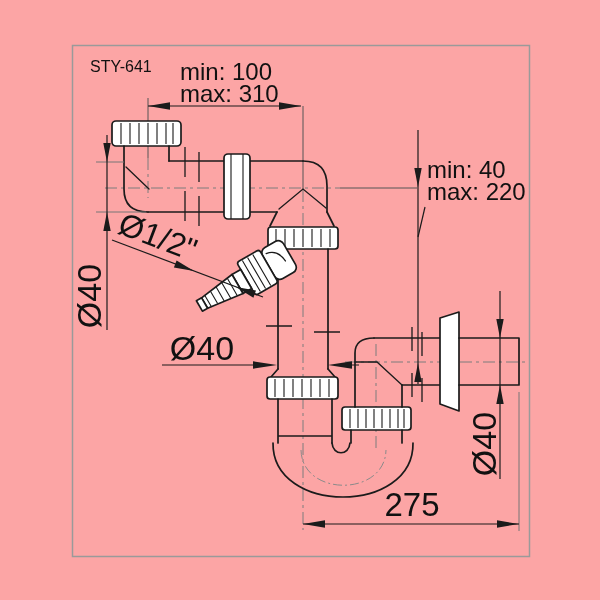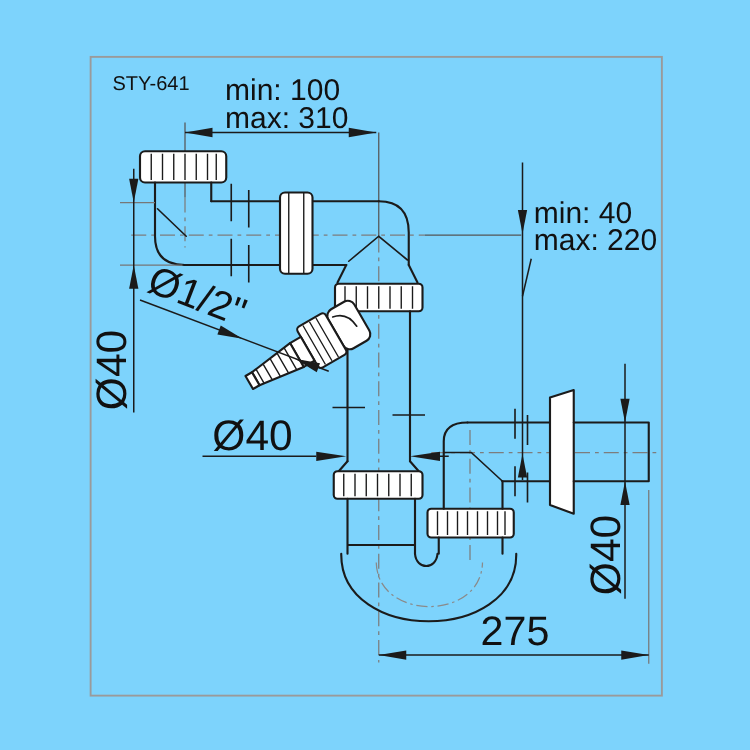--- a/index.html
+++ b/index.html
@@ -1,16 +1,16 @@
 <!DOCTYPE html>
 <html><head>
 <meta charset="utf-8">
 <style>
   html,body{margin:0;padding:0;background:#fff;}
-  .canvas{position:relative;width:600px;height:600px;background:#7dd3fc;overflow:hidden;
+  .canvas{position:relative;width:600px;height:600px;background:#fca5a5;overflow:hidden;
           font-family:"Liberation Sans", sans-serif;}
   svg{position:absolute;left:0;top:0;}
   svg text{fill:#111;font-family:"Liberation Sans", sans-serif;}
   .outline{stroke:#1b1b1b;stroke-width:1.7;fill:none;stroke-linejoin:round;stroke-linecap:round;}
   .outline-fill{stroke:#1b1b1b;stroke-width:1.7;fill:#ffffff;stroke-linejoin:round;}
   .rib{stroke:#1b1b1b;stroke-width:1.1;fill:none;}
   .seam{stroke:#1b1b1b;stroke-width:1.3;fill:none;stroke-linecap:round;}
   .tick{stroke:#1b1b1b;stroke-width:1.3;fill:none;}
   .dim{stroke:#1b1b1b;stroke-width:1.2;fill:none;}
   .arrow{fill:#1b1b1b;stroke:none;}

